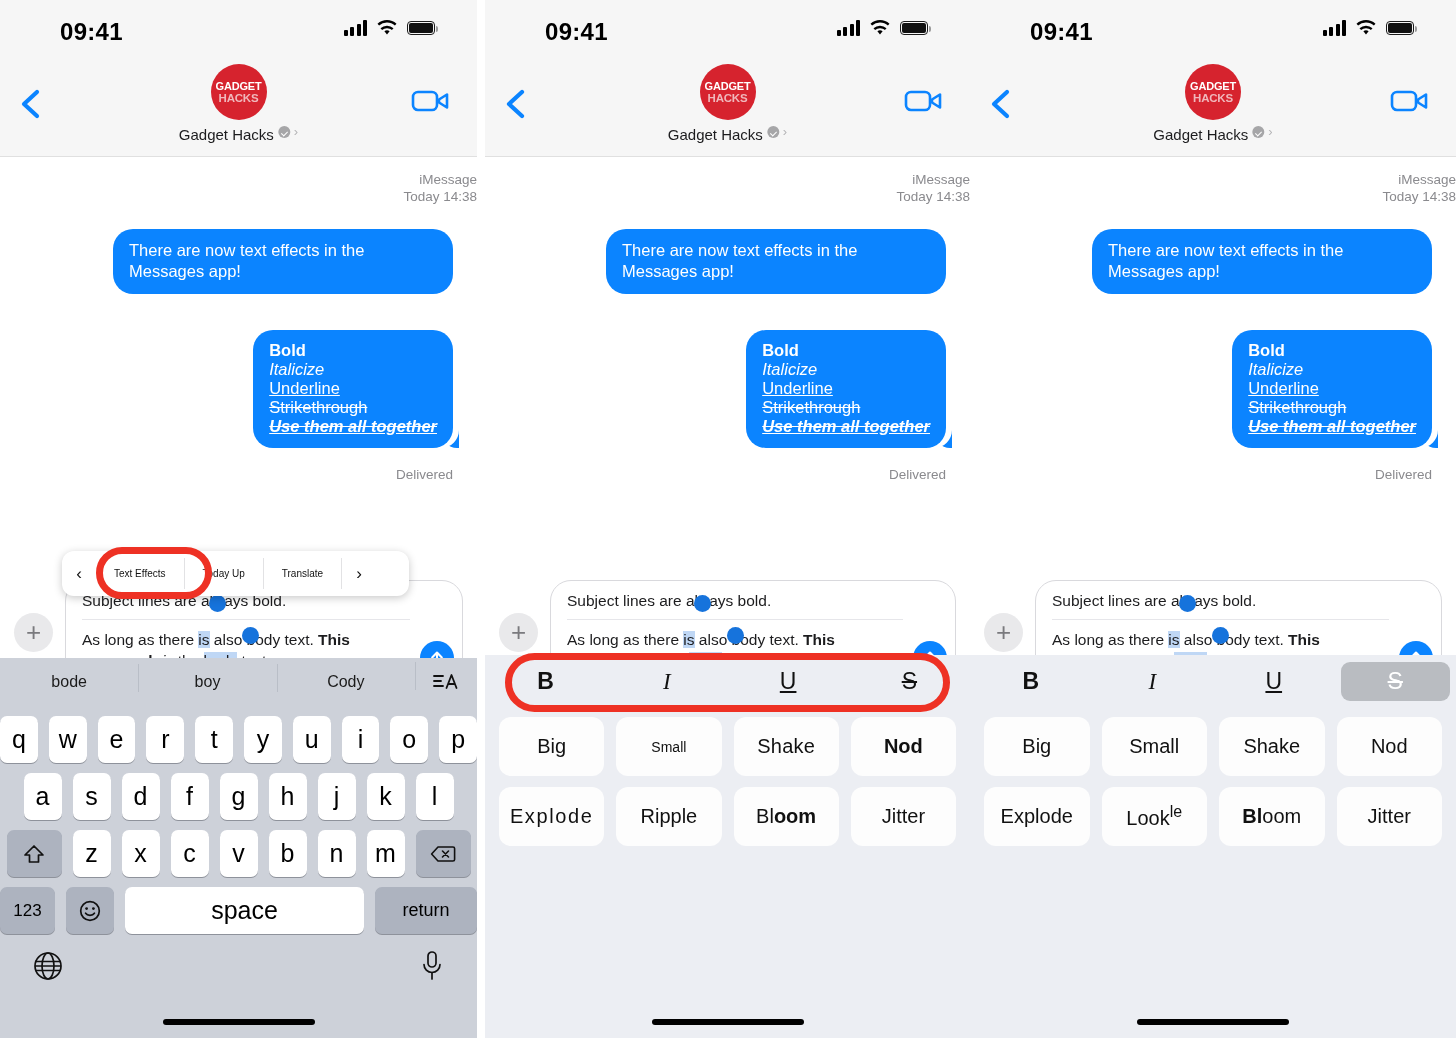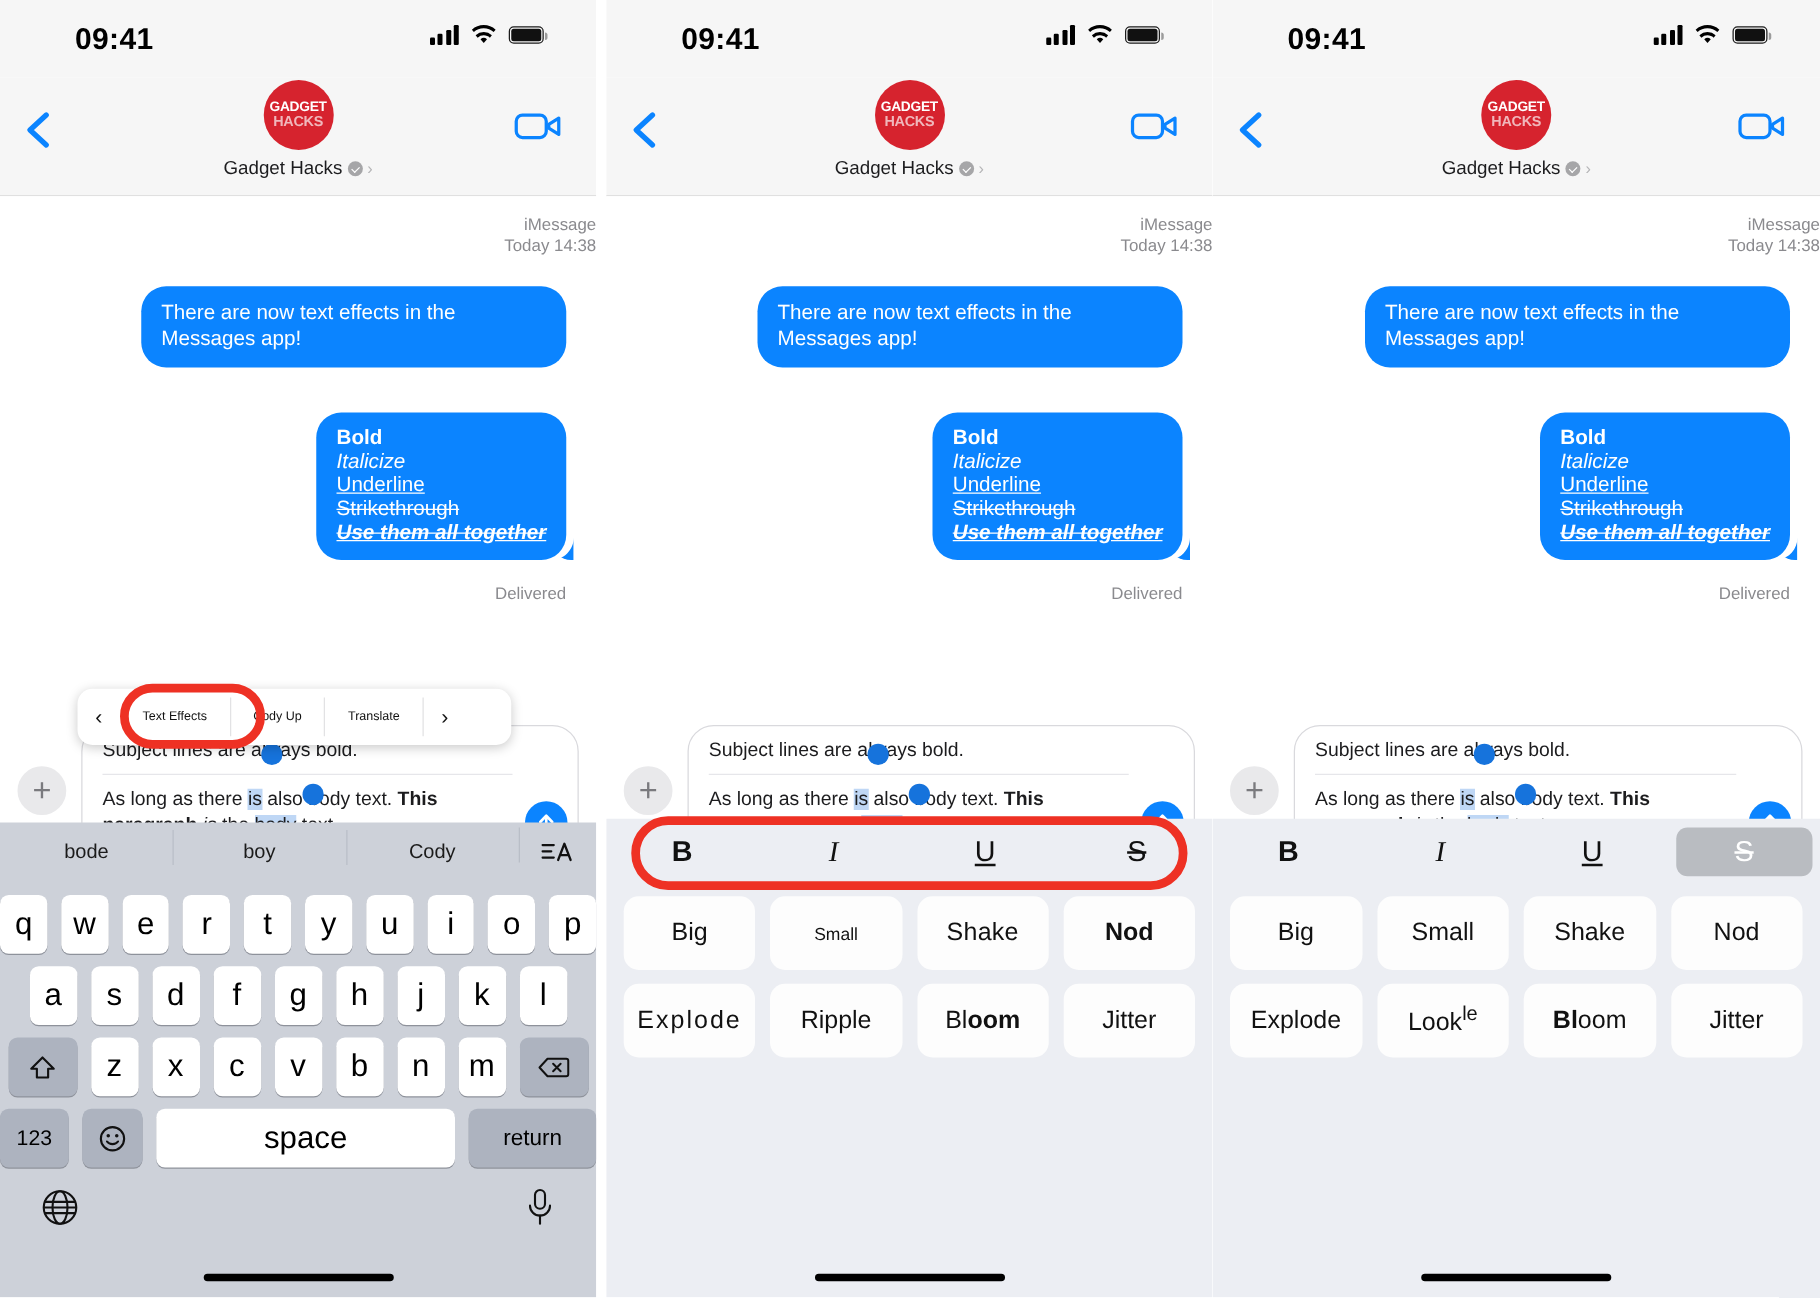--- a/index.html
+++ b/index.html
@@ -29,21 +29,21 @@
   
   .navbar { position:relative; height:95px; background:#f6f6f6; border-bottom:1px solid #e0e0e0; }
   .nav-back { position:absolute; left:18px; top:22px; width:36px; height:40px; cursor:pointer; }
   .nav-back svg { display:block; }
   .nav-video { position:absolute; right:26px; top:24px; width:40px; height:30px; cursor:pointer; }
   .avatar { position:absolute; left:50%; transform:translateX(-50%); top:2px; width:56px; height:56px;
     border-radius:50%; background:#d6232e; display:flex; flex-direction:column; align-items:center; justify-content:center; }
   .avatar .l1 { font-size:11px; font-weight:bold; color:#ffffff; letter-spacing:-0.2px; line-height:11px; }
   .avatar .l2 { font-size:11.5px; font-weight:600; color:#f0b7bb; letter-spacing:-0.2px; line-height:12px; }
   .nav-name { position:absolute; left:50%; transform:translateX(-50%); top:64px;
-    display:flex; align-items:center; gap:4px; white-space:nowrap; }
+    display:flex; gap:4px; white-space:nowrap; }
   .nav-name .nm { font-size:15px; color:#1c1c1e; font-weight:500; }
   .vbadge { width:12px; height:12px; border-radius:50%; background:#a6a6a8; position:relative; display:inline-block; }
   .vbadge::after { content:""; position:absolute; left:3px; top:4.5px; width:5px; height:2.5px;
     border-left:1.6px solid #fff; border-bottom:1.6px solid #fff; transform:rotate(-45deg); }
   .chev-sm { color:#b5b5b7; font-size:13px; line-height:12px; }
 
   
   .convo { position:relative; background:#ffffff; height:375px; }
   .stamp { text-align:right; padding-top:14px; color:#8a8a8e; font-size:13.5px; line-height:17px; }
   .bubble-row { display:flex; padding:12px 24px; margin-top:12px; }
@@ -213,21 +213,21 @@
         </div>
         <div class="handle" style="left:143px; top:14px;"></div>
         <div class="handle" style="left:176px; top:46px;"></div>
       </div>
     </div>
 
     <div class="ctxmenu" style="left:62px; top:551px; width:347px;">
       <div class="arrow">‹</div>
       <div class="ci">Text Effects</div>
       <div class="divid"></div>
-      <div class="ci">Cody Up</div>
+      <div class="ci">Today Up</div>
       <div class="divid"></div>
       <div class="ci">Translate</div>
       <div class="divid"></div>
       <div class="arrow">›</div>
     </div>
     <div class="hl-oval" style="left:96px; top:547px; width:116px; height:52px;"></div>
 
     <div class="keyboard">
       <div class="suggest">
         <div class="sg">bode</div>

